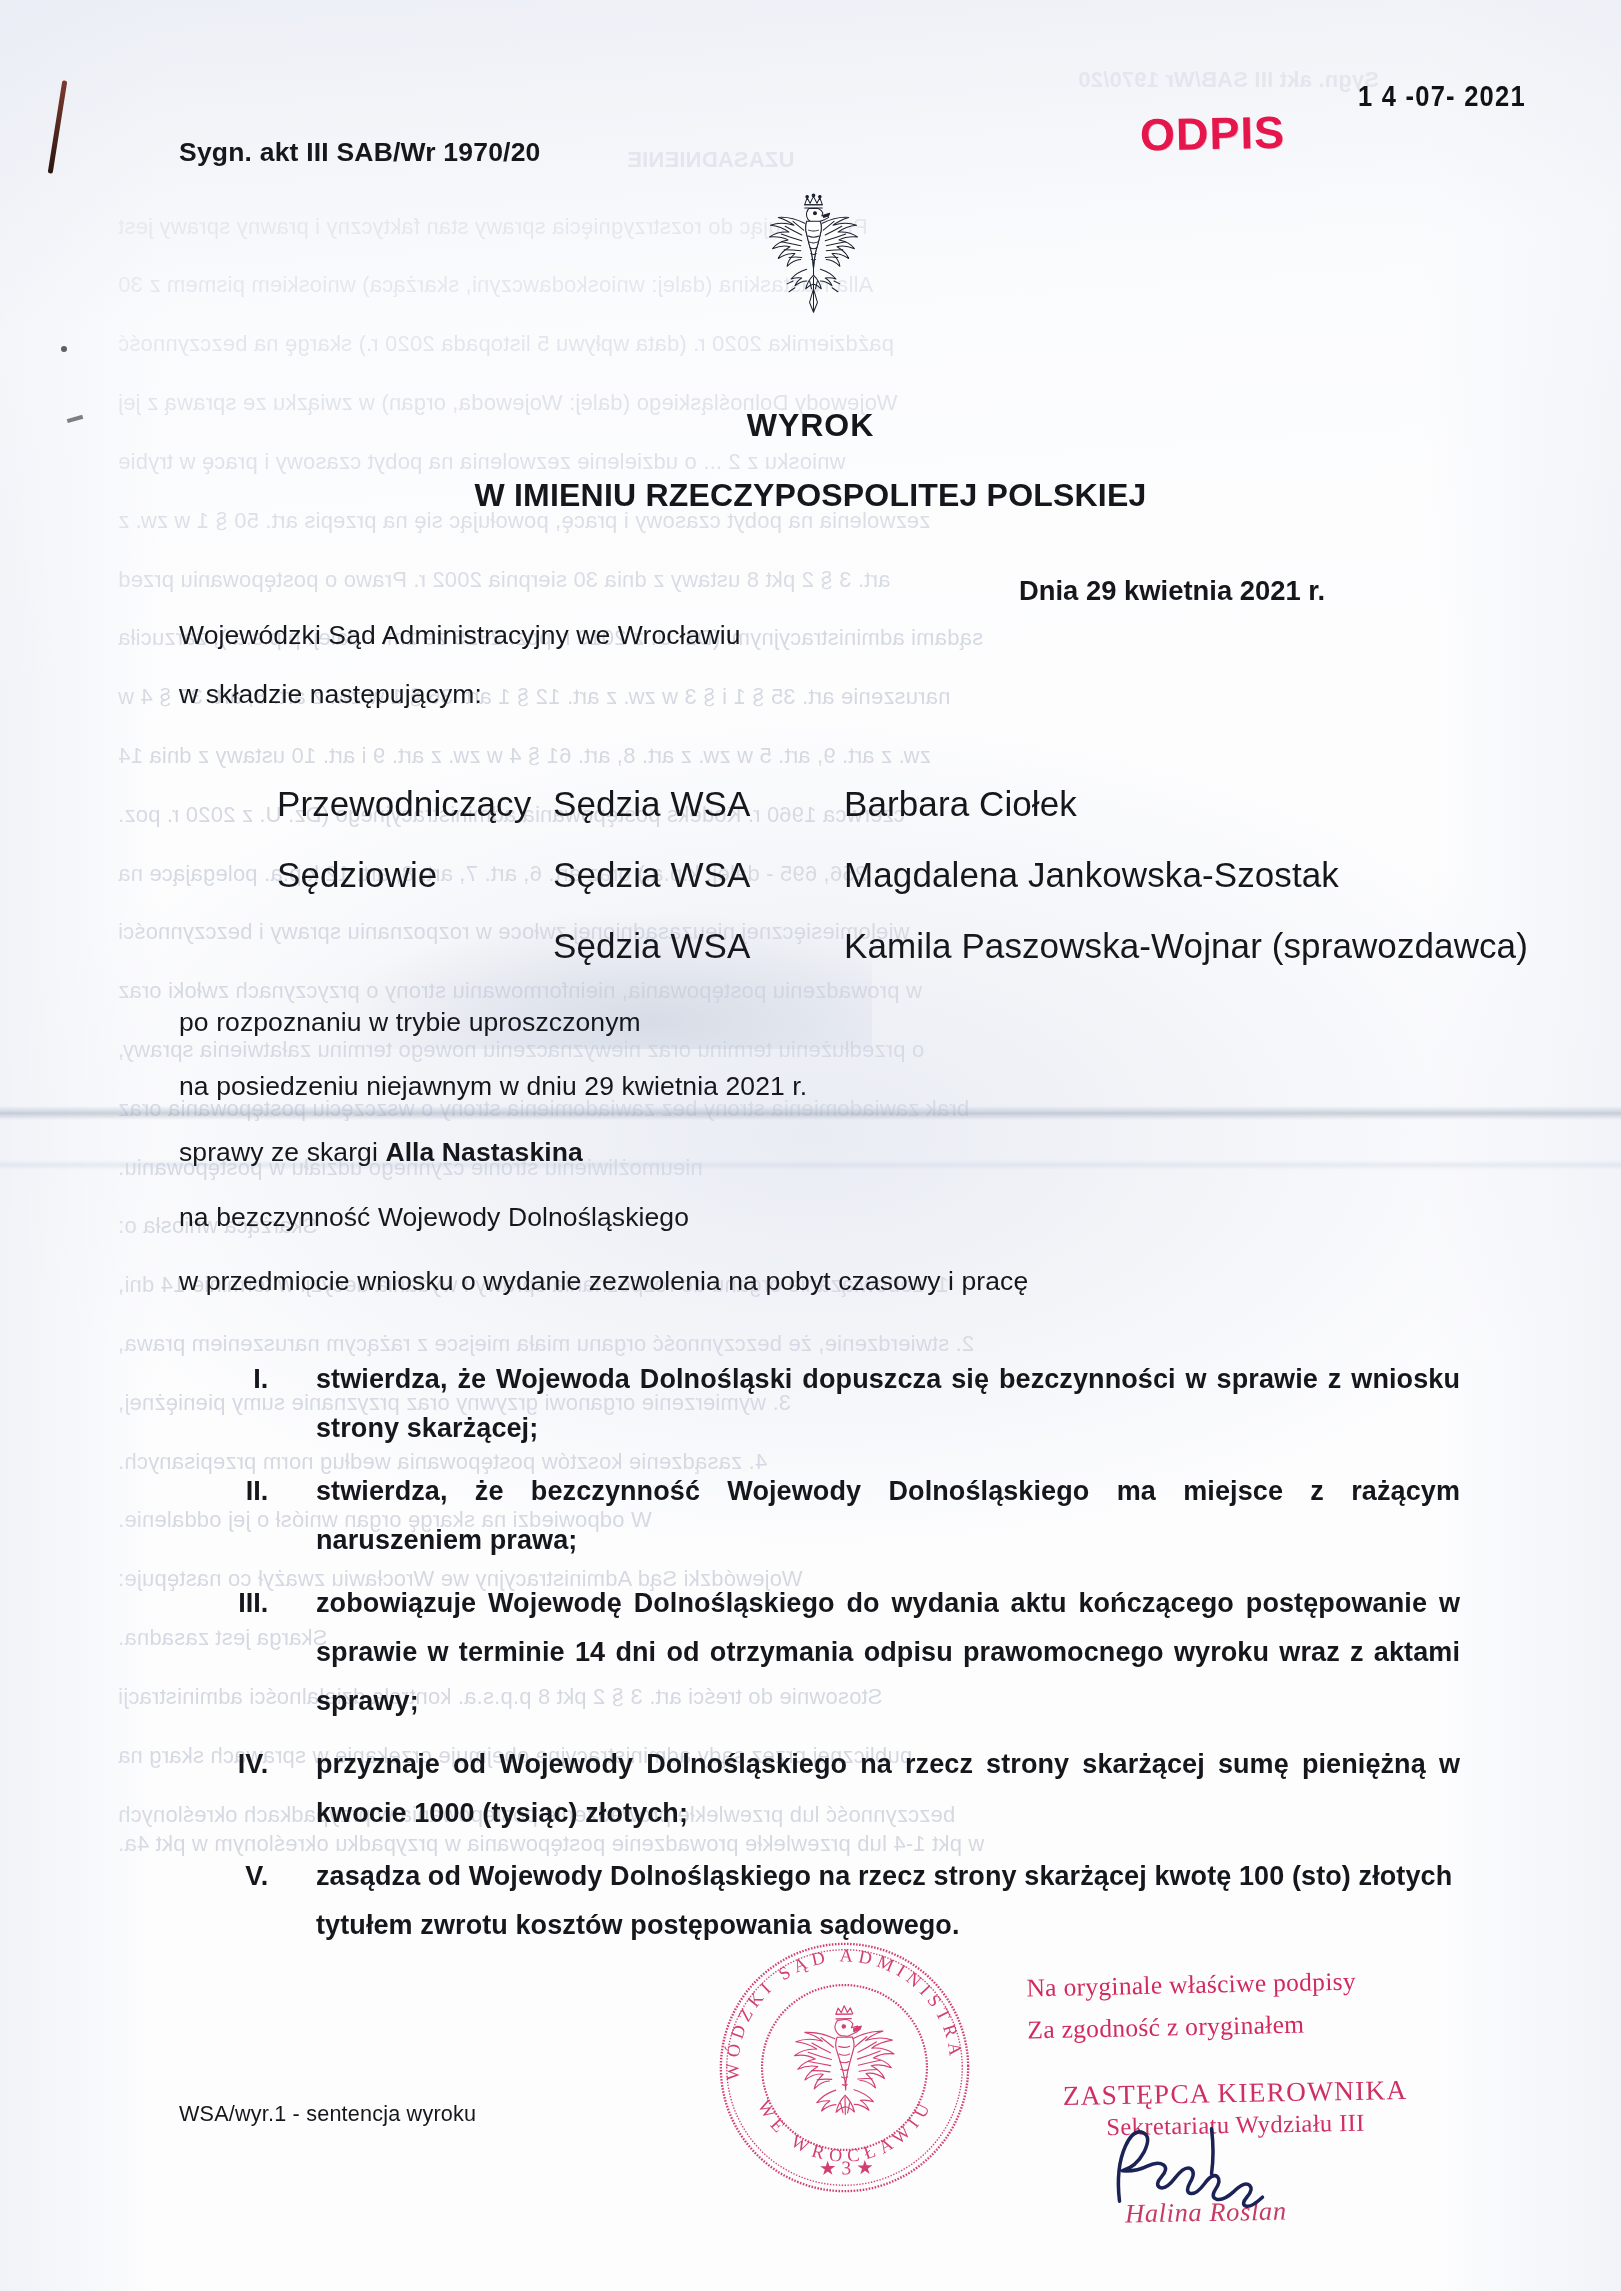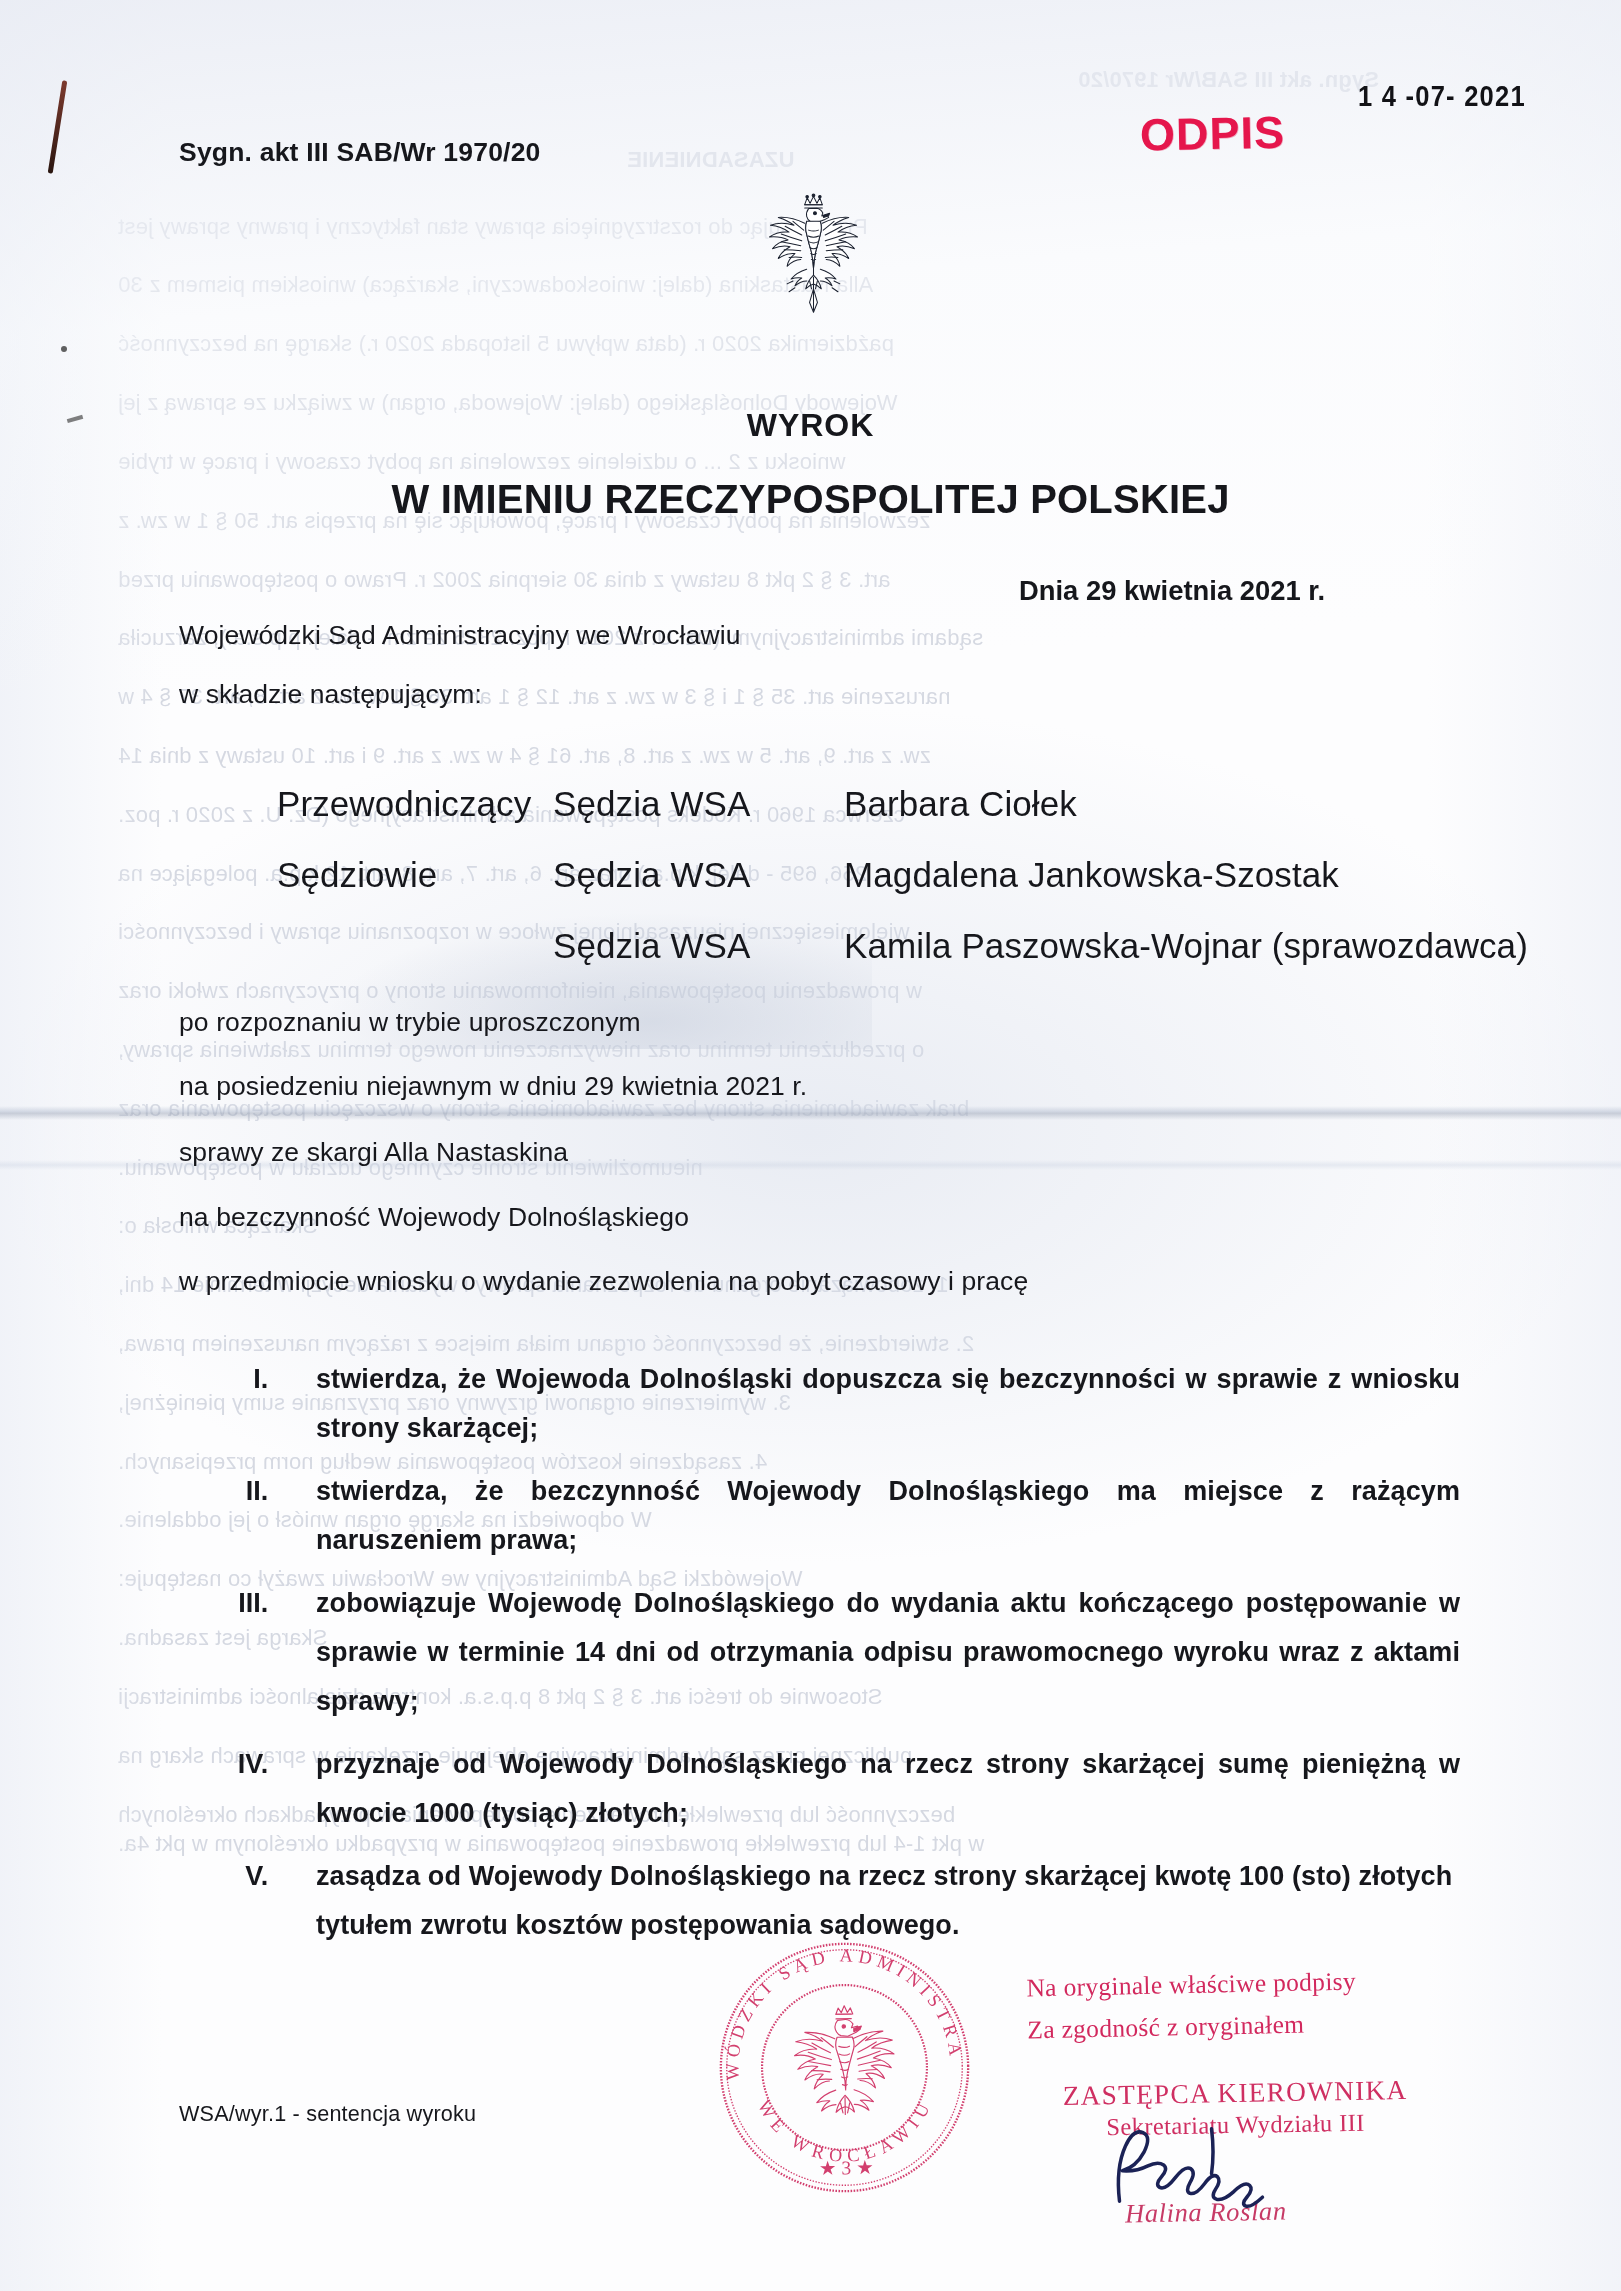--- a/index.html
+++ b/index.html
@@ -179,21 +179,21 @@
     font-size: 32px;
     font-weight: bold;
     letter-spacing: 1px;
     z-index: 10;
   }
   .wyrok-sub {
     position: absolute;
     left: 0; right: 0;
     top: 477px;
     text-align: center;
-    font-size: 40px;
+    font-size: 32px;
     font-weight: bold;
     letter-spacing: 0.2px;
     z-index: 10;
   }
   .dnia {
     position: absolute;
     left: 1019px;
     top: 575px;
     font-size: 27.4px;
     font-weight: bold;
@@ -234,21 +234,21 @@
     left: 179px;
     font-size: 26.5px;
     z-index: 10;
     letter-spacing: 0.1px;
   }
   .recital.r1 { top: 1007px; }
   .recital.r2 { top: 1071px; }
   .recital.r3 { top: 1137px; }
   .recital.r4 { top: 1202px; }
   .recital.r5 { top: 1266px; }
-  .recital b { font-weight: normal; }
+  .recital b { font-weight: bold; }
 
   
   .rulings {
     position: absolute;
     left: 223px;
     top: 1355px;
     width: 1237px;
     z-index: 10;
   }
   .ruling {

